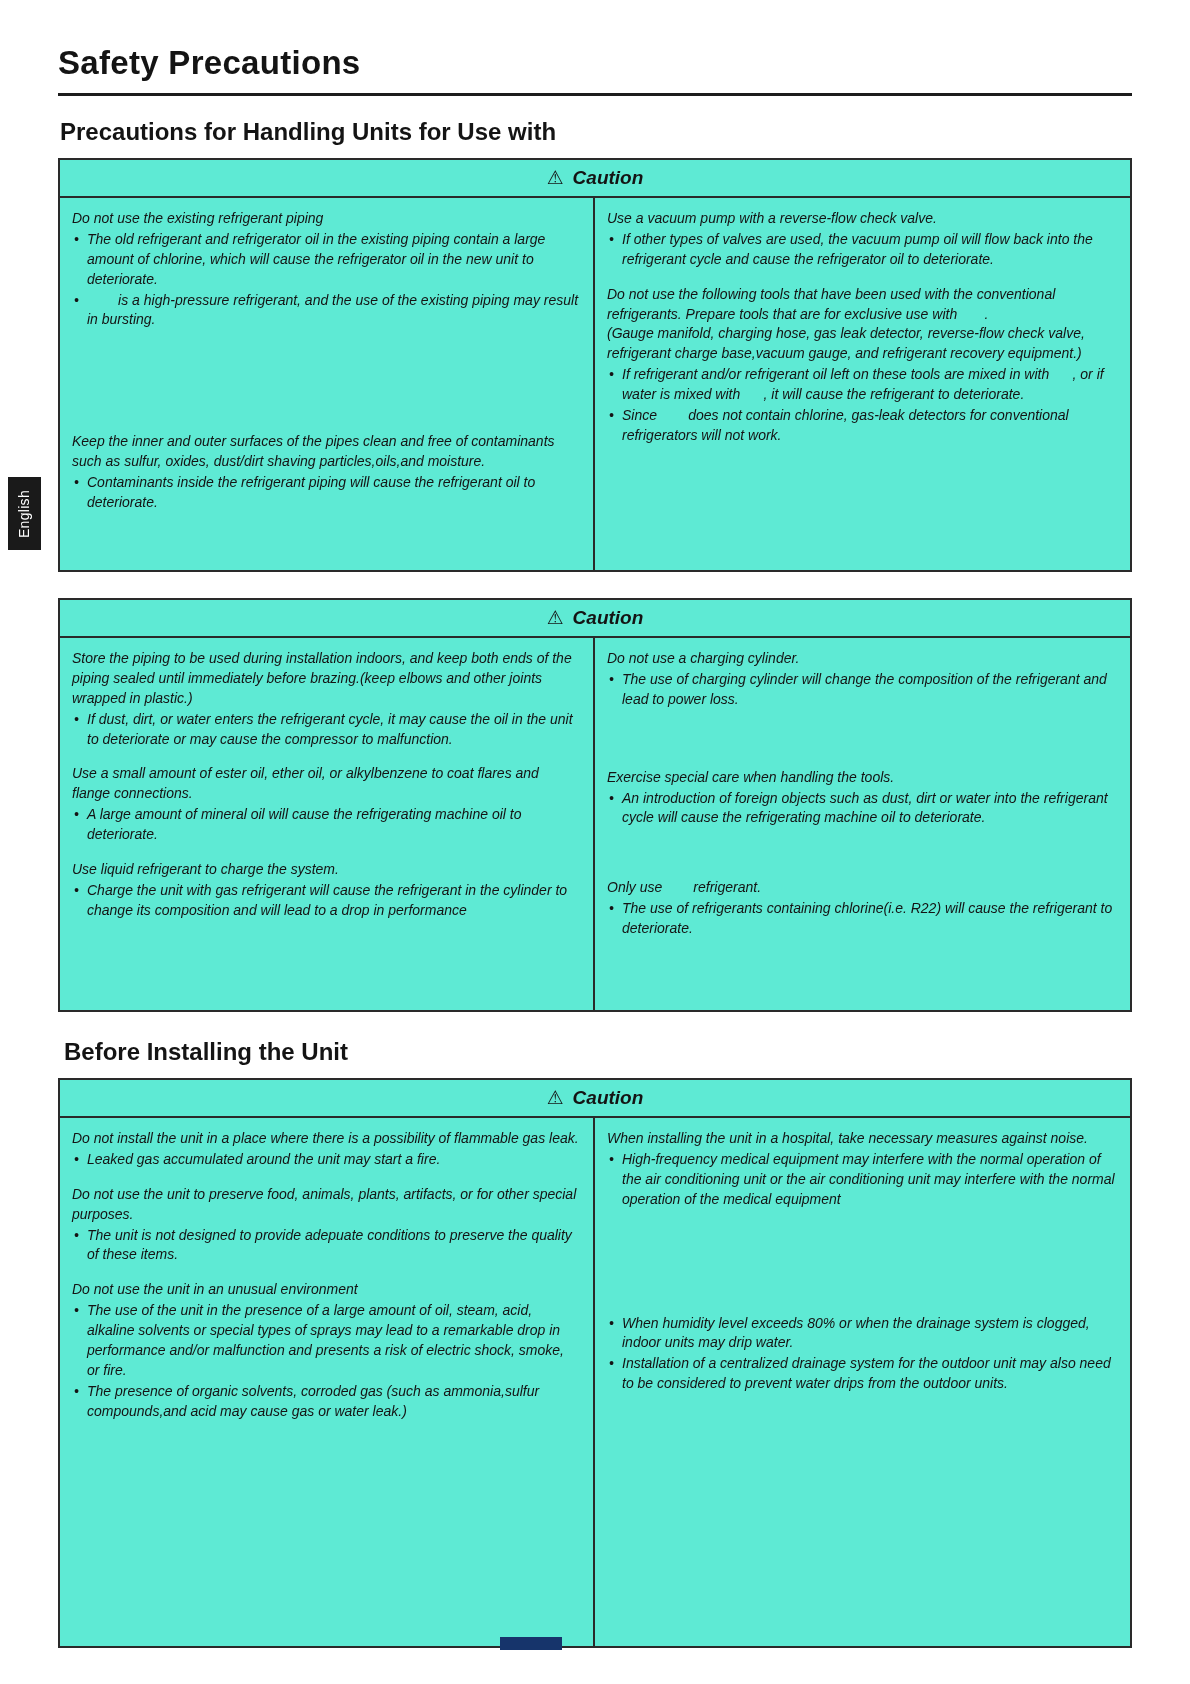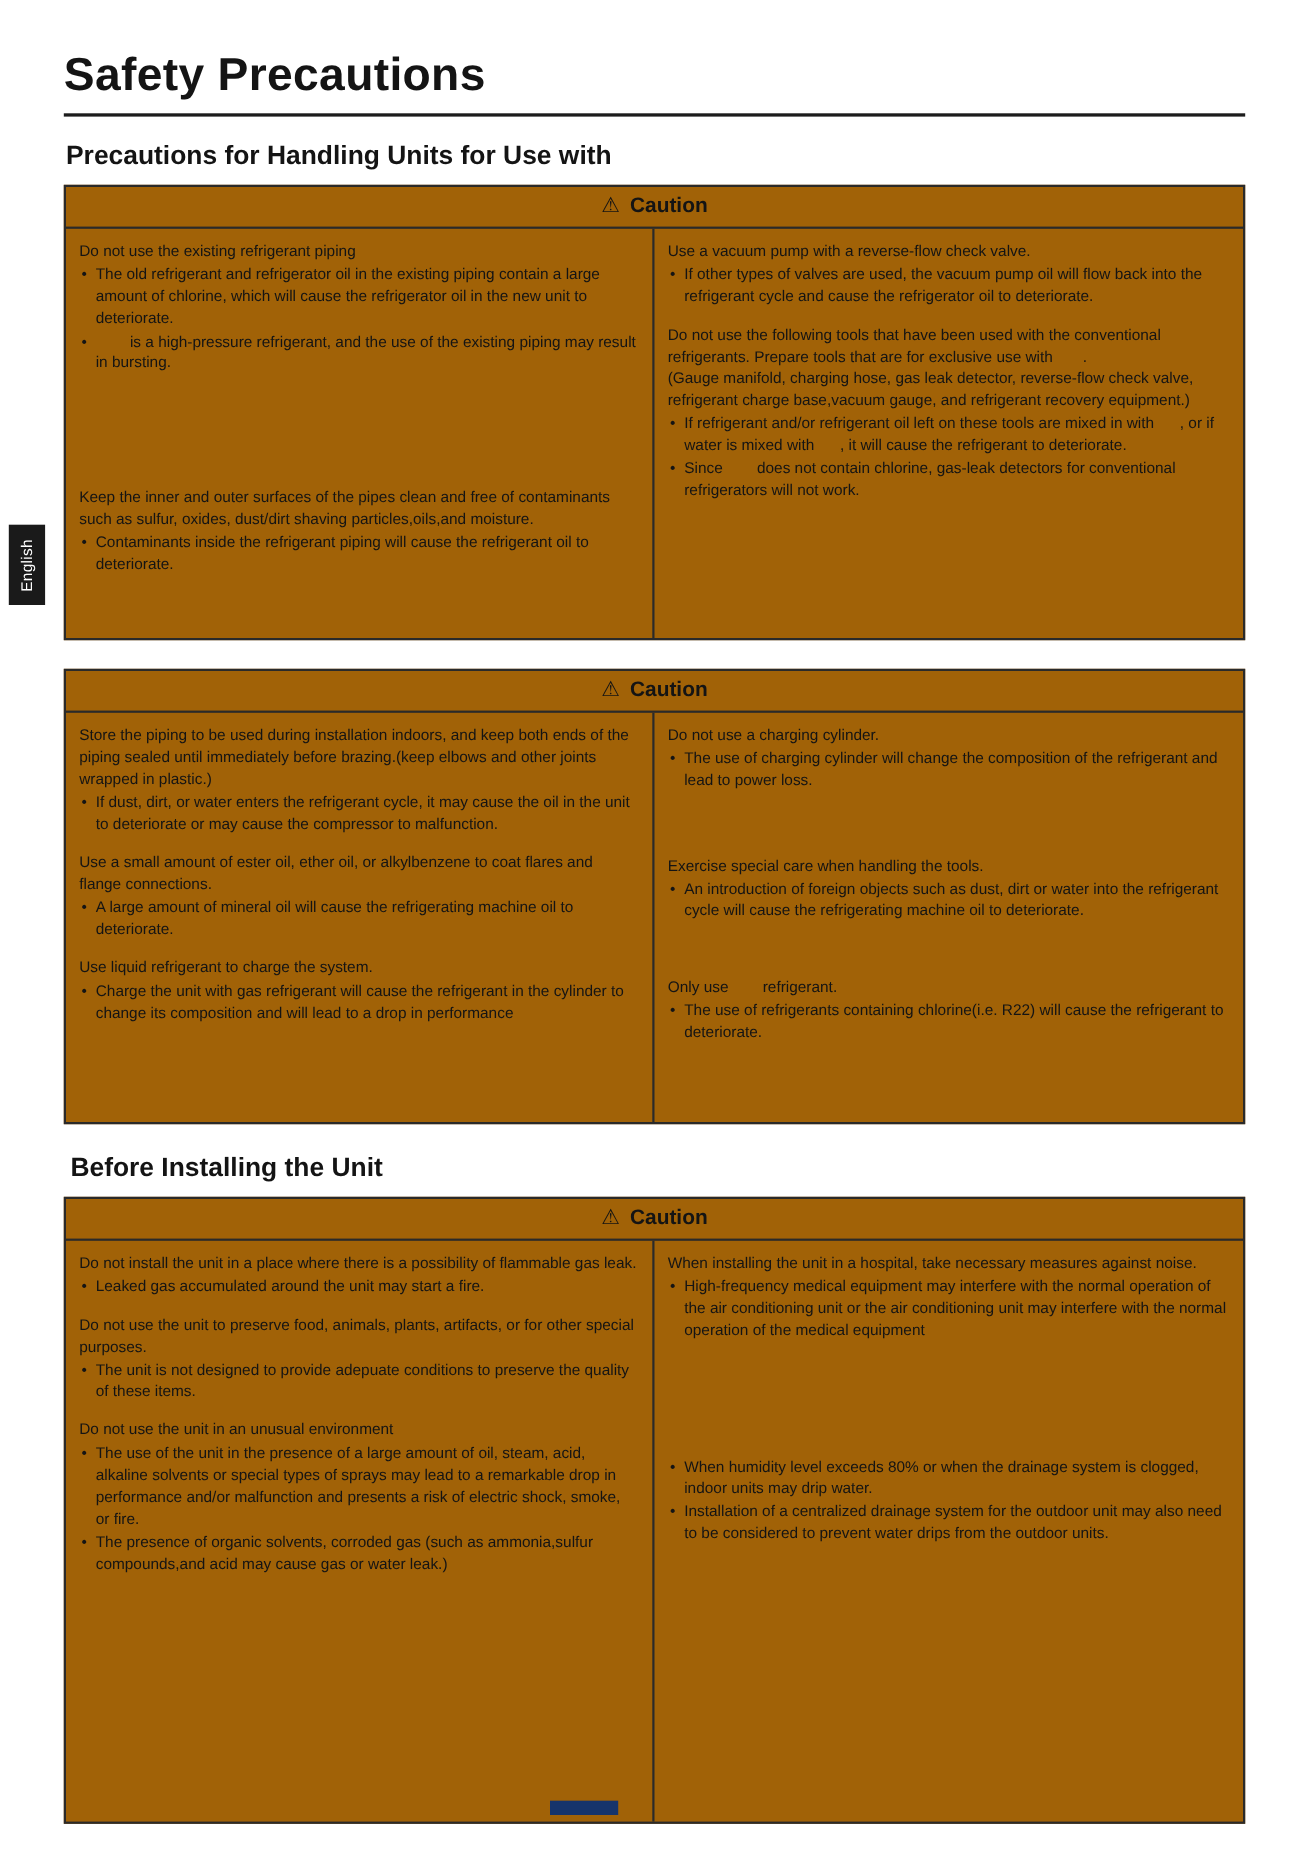--- a/index.html
+++ b/index.html
@@ -8,28 +8,28 @@
     width: 1190px; height: 1684px;
     position: relative;
     background: #ffffff;
     font-family: "Liberation Sans", "DejaVu Sans", sans-serif;
     color: #141414;
     overflow: hidden;
   }
   .page { position: absolute; inset: 0; padding: 44px 58px 0 58px; }
 
   .title {
-    font-size: 42px; font-weight: 700; margin: 0;
+    font-size: 33px; font-weight: 700; margin: 0;
     padding-bottom: 11px; border-bottom: 3px solid #1c1c1c;
     letter-spacing: 0.3px;
   }
   .sec-heading { font-size: 24px; font-weight: 700; margin: 22px 0 12px 2px; }
   .sec-heading.second { margin-top: 26px; margin-left: 6px; }
 
-  .caution-table { border: 2px solid #2a2a2a; background: #a16207; }
+  .caution-table { border: 2px solid #2a2a2a; background: #5eead4; font-style: italic; }
   .caution-table + .sec-heading { margin-top: 26px; }
   .mt-table { margin-top: 26px; }
 
   .caution-head {
     text-align: center; font-weight: 700; font-size: 19px;
     padding: 6px 0 7px 0; border-bottom: 2px solid #2a2a2a;
   }
   .warn-icon { font-weight: 400; font-size: 19px; margin-right: 9px; }
 
   .cols { display: flex; align-items: stretch; }

